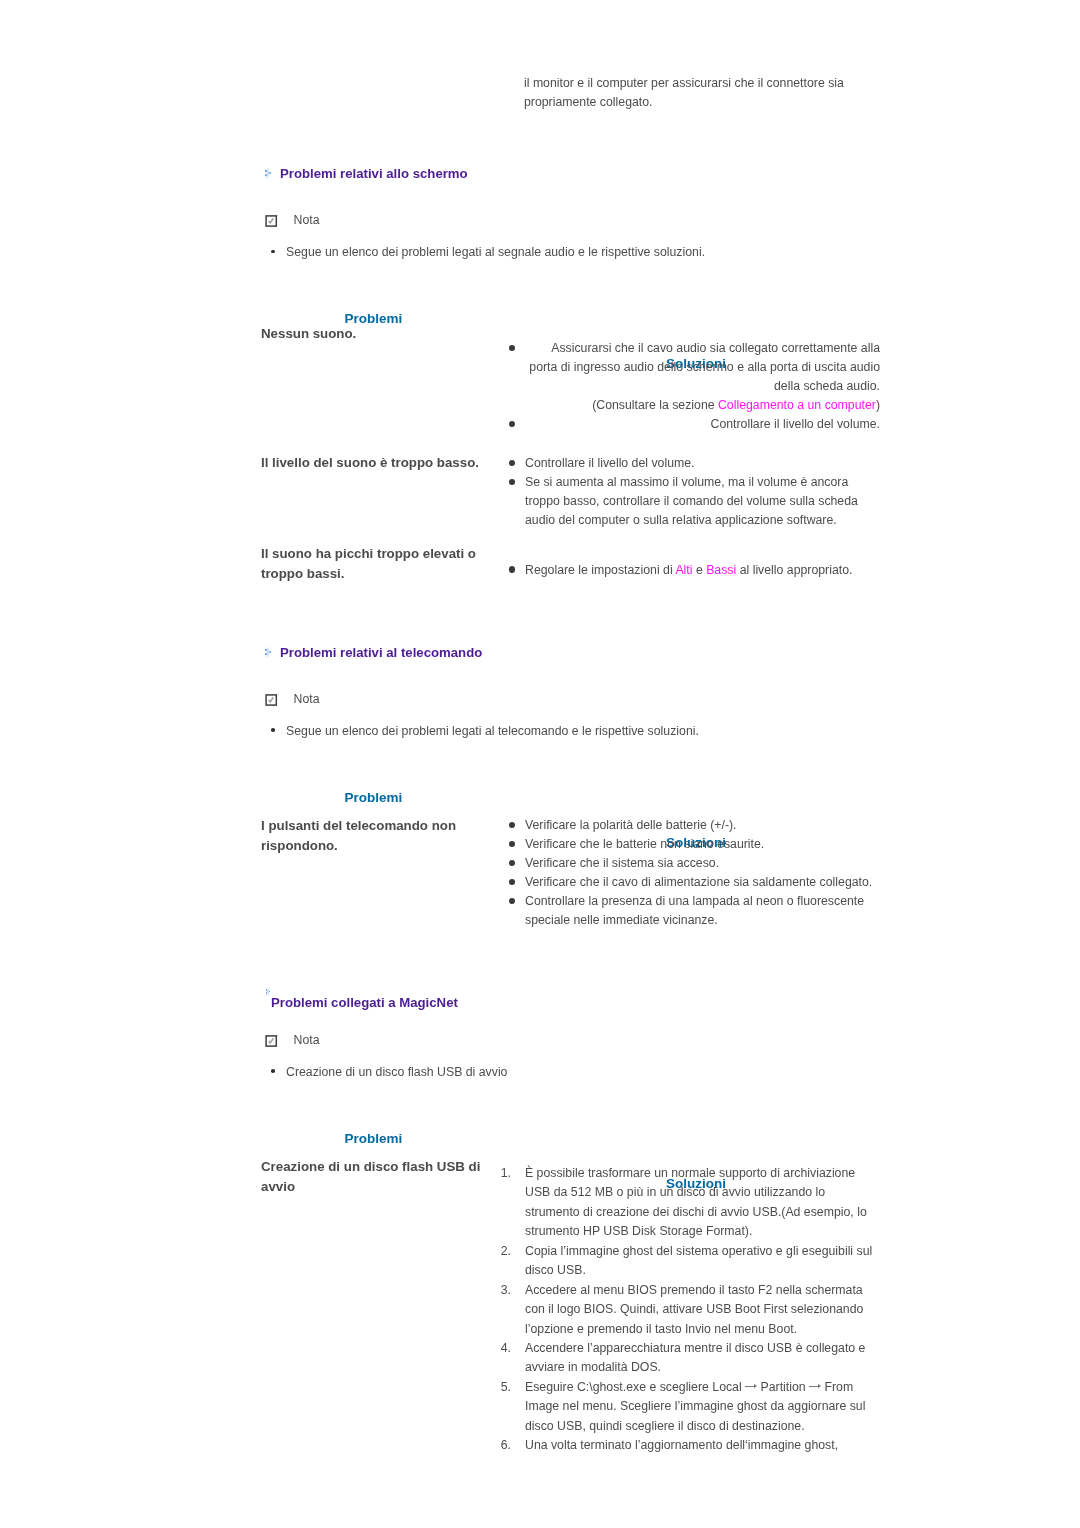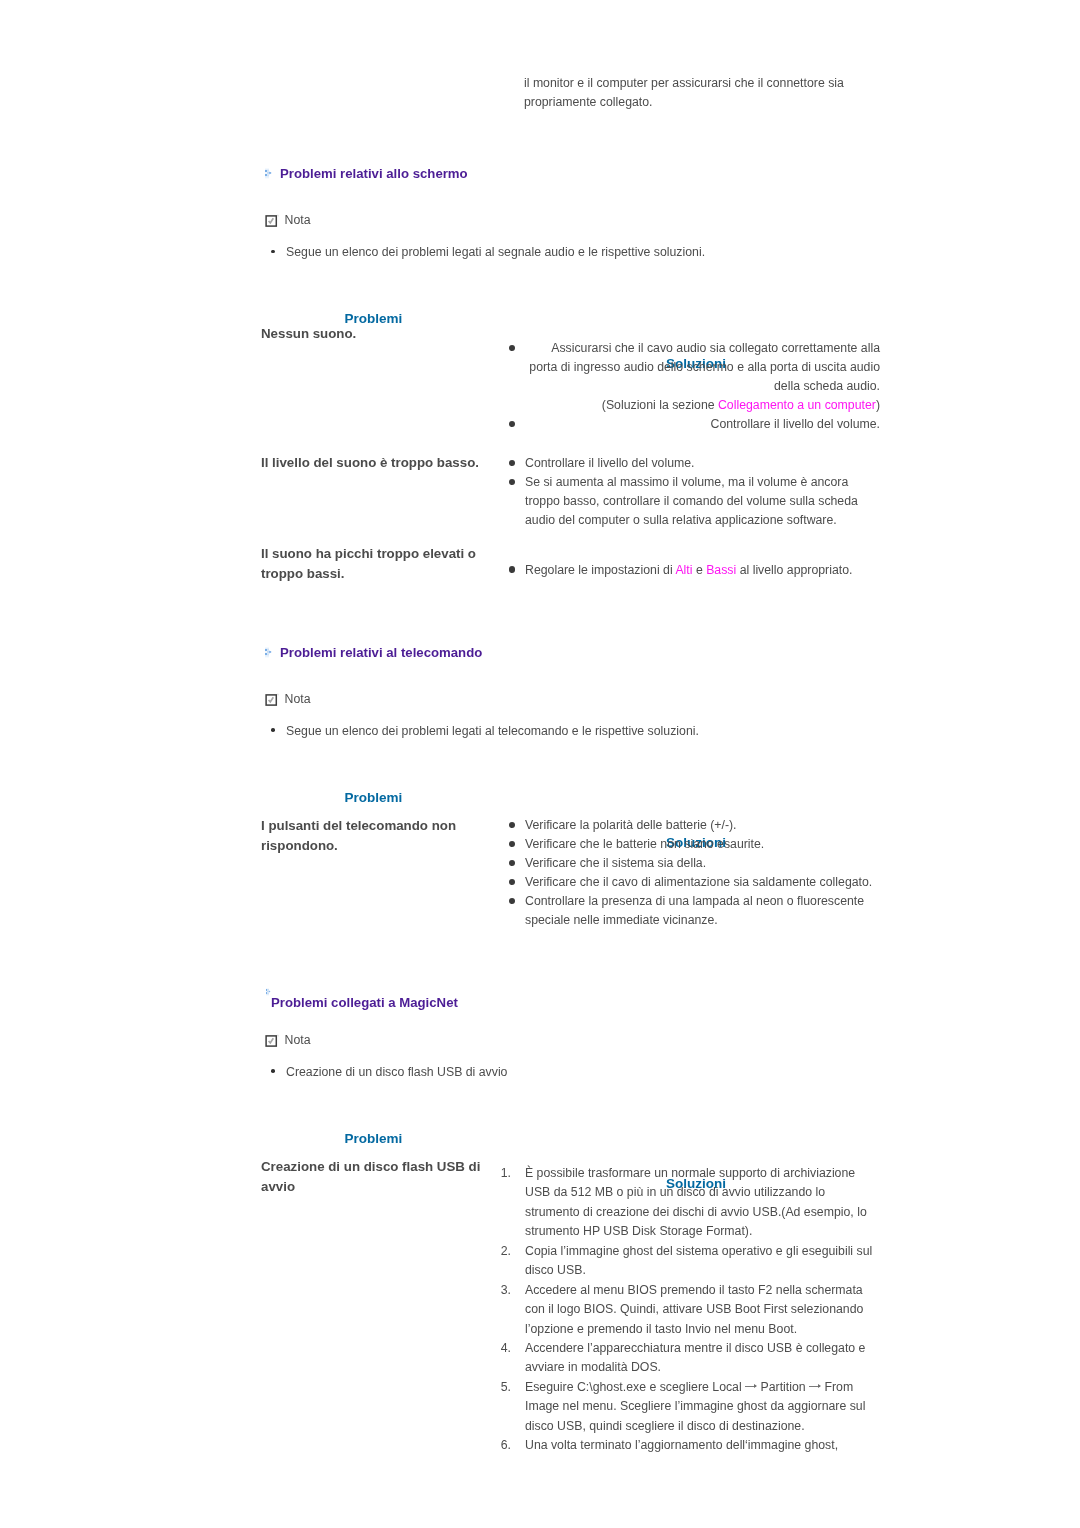--- a/index.html
+++ b/index.html
@@ -20,21 +20,21 @@
   .sec-heading {
     position: absolute; left: 263.5px;
     display: flex; align-items: flex-start;
   }
   .chev-icon { width: 9px; height: 12px; flex: 0 0 9px; display:block; margin-top: 0.5px; }
   .sec-heading-text {
     font-size: 13.2px; font-weight: bold; color: #4c1d95;
     margin-left: 7.5px; line-height: 13px; white-space: nowrap;
   }
 
-  .note-row { position: absolute; left: 264.5px; display: flex; align-items: flex-start; }
+  .note-row { position: absolute; left: 264.5px; display: flex; align-items: flex-start; gap: 9px; }
   .note-icon { width: 15px; height: 13px; flex: 0 0 15px; display: block; margin-top: 0px; margin-left: 0px; }
   .note-label { font-size: 12.3px; color: #4d4d4d; margin-left: 5px; line-height: 12px; }
 
   .note-items { position: absolute; left: 271px; width: 620px; }
   .note-item {
     position: relative; padding-left: 15px;
     font-size: 12.3px; line-height: 19.1px; color: #4d4d4d;
   }
   .note-item .dot {
     position: absolute; left: 0.4px; top: 6.8px;
@@ -133,21 +133,21 @@
     <div class="note-items" style="top: 243px;">
           <div class="note-item"><span class="dot"></span><span>Segue un elenco dei problemi legati al segnale audio e le rispettive soluzioni.</span></div>
         </div>
 
     <div class="col-head left" style="top: 312px;">Problemi</div>
     <div class="col-head right" style="top: 312px;">Soluzioni</div>
 
     <div class="rows-host">
           <div class="row-problem" style="top: 324px;">Nessun suono.</div>
           <div class="row-sol" style="top: 339px; text-align: right;">
-            <div class="sol-item"><span class="bullet"></span><span><span>Assicurarsi che il cavo audio sia collegato correttamente alla porta di ingresso audio dello schermo e alla porta di uscita audio della scheda audio.</span><br><span>(Soluzioni la sezione </span><span class="lnk">Collegamento a un computer</span><span>)</span></span></div>
+            <div class="sol-item"><span class="bullet"></span><span><span>Assicurarsi che il cavo audio sia collegato correttamente alla porta di ingresso audio dello schermo e alla porta di uscita audio della scheda audio.</span><br><span>(Consultare la sezione </span><span class="lnk">Collegamento a un computer</span><span>)</span></span></div>
             <div class="sol-item"><span class="bullet"></span><span><span>Controllare il livello del volume.</span></span></div>
           </div>
           <div class="row-problem" style="top: 453px;">Il livello del suono è troppo basso.</div>
           <div class="row-sol" style="top: 454px;">
             <div class="sol-item"><span class="bullet"></span><span><span>Controllare il livello del volume.</span></span></div>
             <div class="sol-item"><span class="bullet"></span><span><span>Se si aumenta al massimo il volume, ma il volume è ancora troppo basso, controllare il comando del volume sulla scheda audio del computer o sulla relativa applicazione software.</span></span></div>
           </div>
           <div class="row-problem" style="top: 543.5px;">Il suono ha picchi troppo elevati o troppo bassi.</div>
           <div class="row-sol" style="top: 560.5px;">
             <div class="sol-item"><span class="bullet"></span><span><span>Regolare le impostazioni di </span><span class="lnk">Alti</span><span> e </span><span class="lnk">Bassi</span><span> al livello appropriato.</span></span></div>
@@ -199,21 +199,21 @@
         </div>
 
     <div class="col-head left" style="top: 791px;">Problemi</div>
     <div class="col-head right" style="top: 791px;">Soluzioni</div>
 
     <div class="rows-host">
           <div class="row-problem" style="top: 815.5px;">I pulsanti del telecomando non rispondono.</div>
           <div class="row-sol" style="top: 816px;">
             <div class="sol-item"><span class="bullet"></span><span><span>Verificare la polarità delle batterie (+/-).</span></span></div>
             <div class="sol-item"><span class="bullet"></span><span><span>Verificare che le batterie non siano esaurite.</span></span></div>
-            <div class="sol-item"><span class="bullet"></span><span><span>Verificare che il sistema sia della.</span></span></div>
+            <div class="sol-item"><span class="bullet"></span><span><span>Verificare che il sistema sia acceso.</span></span></div>
             <div class="sol-item"><span class="bullet"></span><span><span>Verificare che il cavo di alimentazione sia saldamente collegato.</span></span></div>
             <div class="sol-item"><span class="bullet"></span><span><span>Controllare la presenza di una lampada al neon o fluorescente speciale nelle immediate vicinanze.</span></span></div>
           </div>
         </div>
   </div>
 
   <div class="section-block">
     <div class="sec-heading" style="top: 986.5px; flex-direction: column;">
       <svg class="chev-icon" viewBox="0 0 9 12" shape-rendering="crispEdges">
         <rect x="1" y="1" width="4" height="1" fill="#f4f9fe"></rect>

